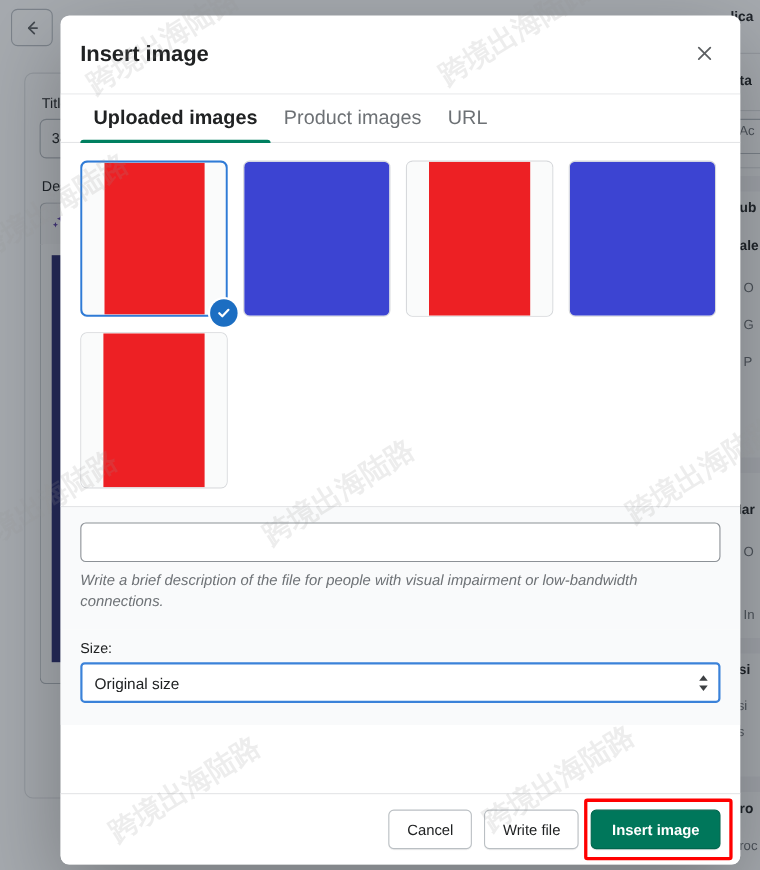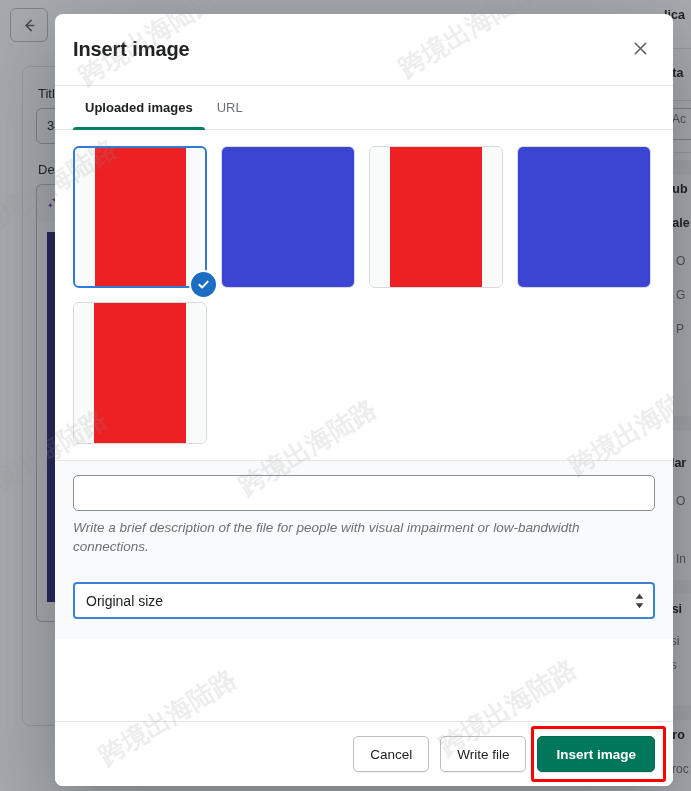--- a/index.html
+++ b/index.html
@@ -135,21 +135,21 @@
     height: 44px; flex: 0 0 44px;
     display: flex; align-items: stretch;
     padding-left: 18px;
     border-bottom: 1px solid #e4e5e7;
     background: #fff;
   }
   .tab {
     position: relative;
     display: flex; align-items: center;
     padding: 0 12px;
-    font-size: 13px; color: #6d7175;
+    font-size: 18px; color: #6d7175;
     cursor: pointer;
     background: none; border: none;
     font-family: inherit;
   }
   .tab.active { color: #202223; font-weight: bold; }
   .tab.active::after {
     content: ""; position: absolute;
     left: 0; right: 0; bottom: -1px; height: 3px;
     background: #008060; border-radius: 3px 3px 0 0;
   }
@@ -371,20 +371,21 @@
       <span>
         <svg width="19" height="19" viewBox="0 0 20 20">
           <path d="M4.5 4.5l11 11M15.5 4.5l-11 11" stroke="#5c5f62" stroke-width="1.7" stroke-linecap="round"></path>
         </svg>
       </span>
     </button>
   </div>
 
   <div class="tabs">
     <button class="tab active">Uploaded images</button>
+    <button class="tab">Product images</button>
     <button class="tab">URL</button>
   </div>
 
   <div class="grid-area">
     <div class="thumb-grid">
 
       <div class="thumb selected">
         <div class="inner">
           <div class="swatch" style="width:70%;background:#ED2024"></div>
         </div>
@@ -421,20 +422,21 @@
 
     </div>
   </div>
 
   <div class="alt-section">
     <input class="alt-input" type="text" placeholder="" style="">
     <div class="alt-help">Write a brief description of the file for people with visual impairment or low-bandwidth connections.</div>
   </div>
 
   <div class="size-section">
+    <div class="field-label">Size:</div>
     <div class="select-wrap">
       <select class="size-select">
         <option>Original size</option>
       </select>
       <span class="stepper">
         <svg width="9" height="6" viewBox="0 0 10 6">
             <path d="M5 0L9.3 5.6H0.7z" fill="#3d4043"></path>
           </svg>
         <svg width="9" height="6" viewBox="0 0 10 6">
             <path d="M5 6L0.7 0.4h8.6z" fill="#3d4043"></path>

